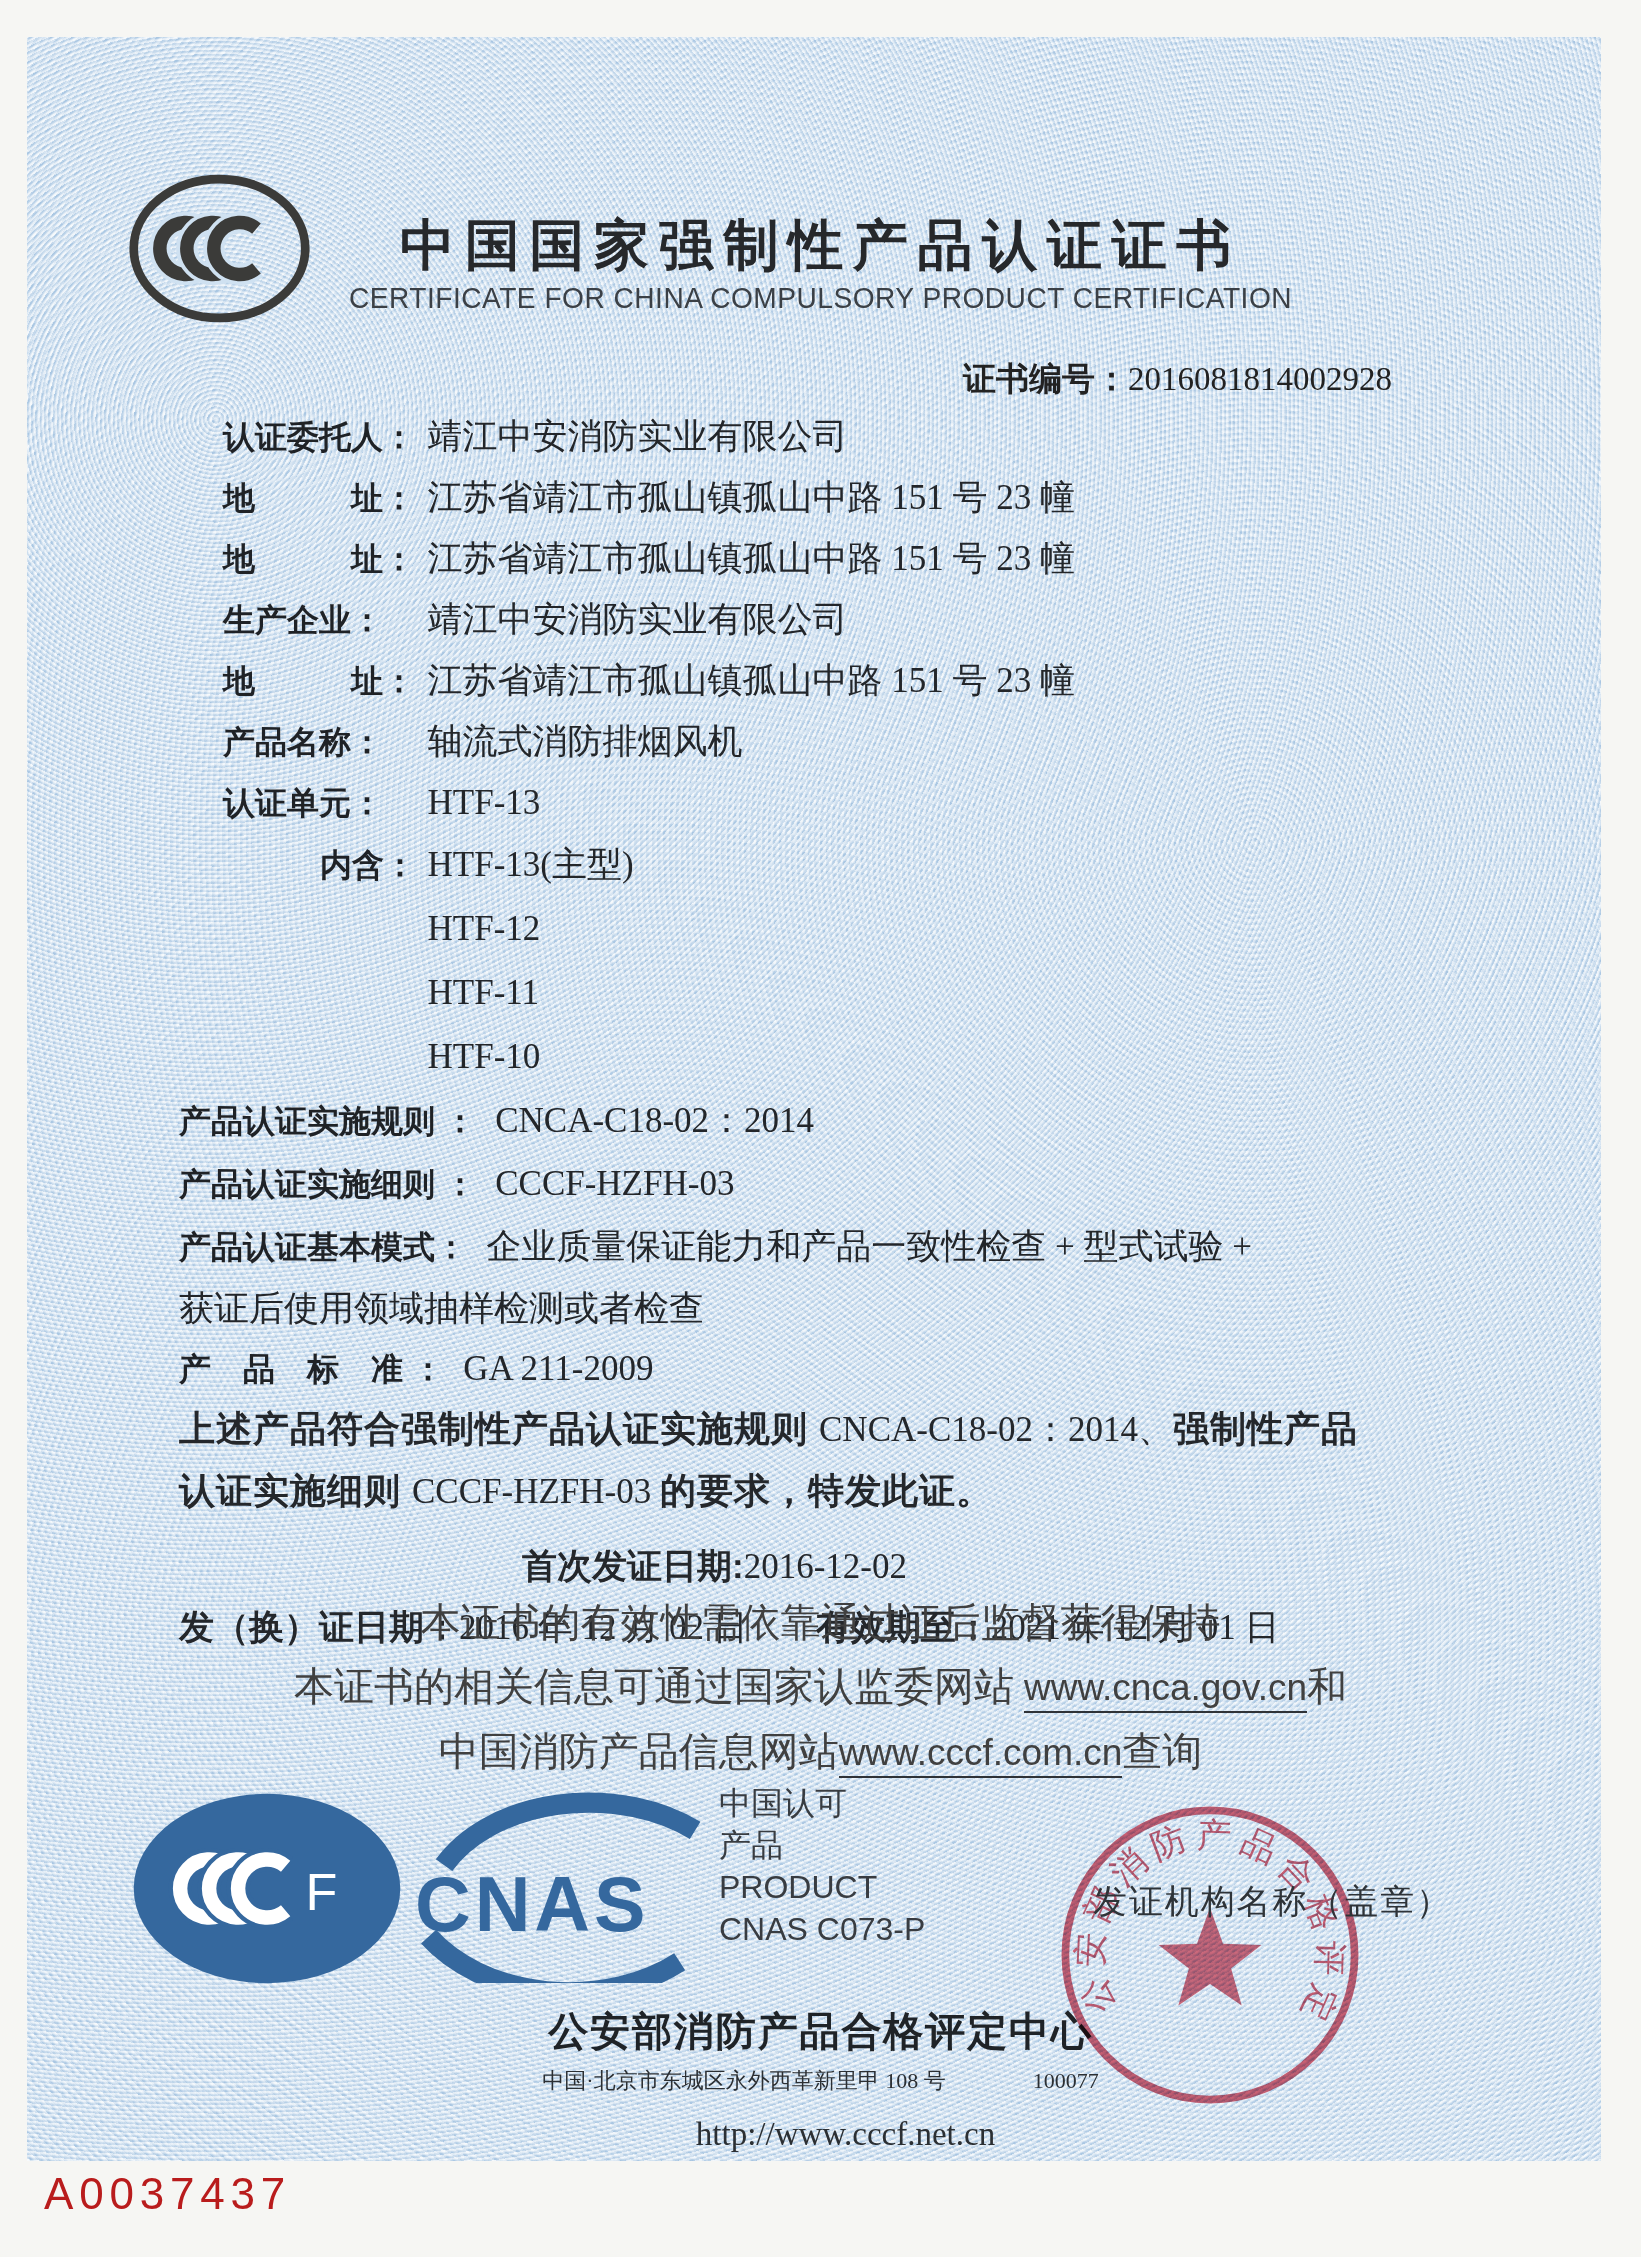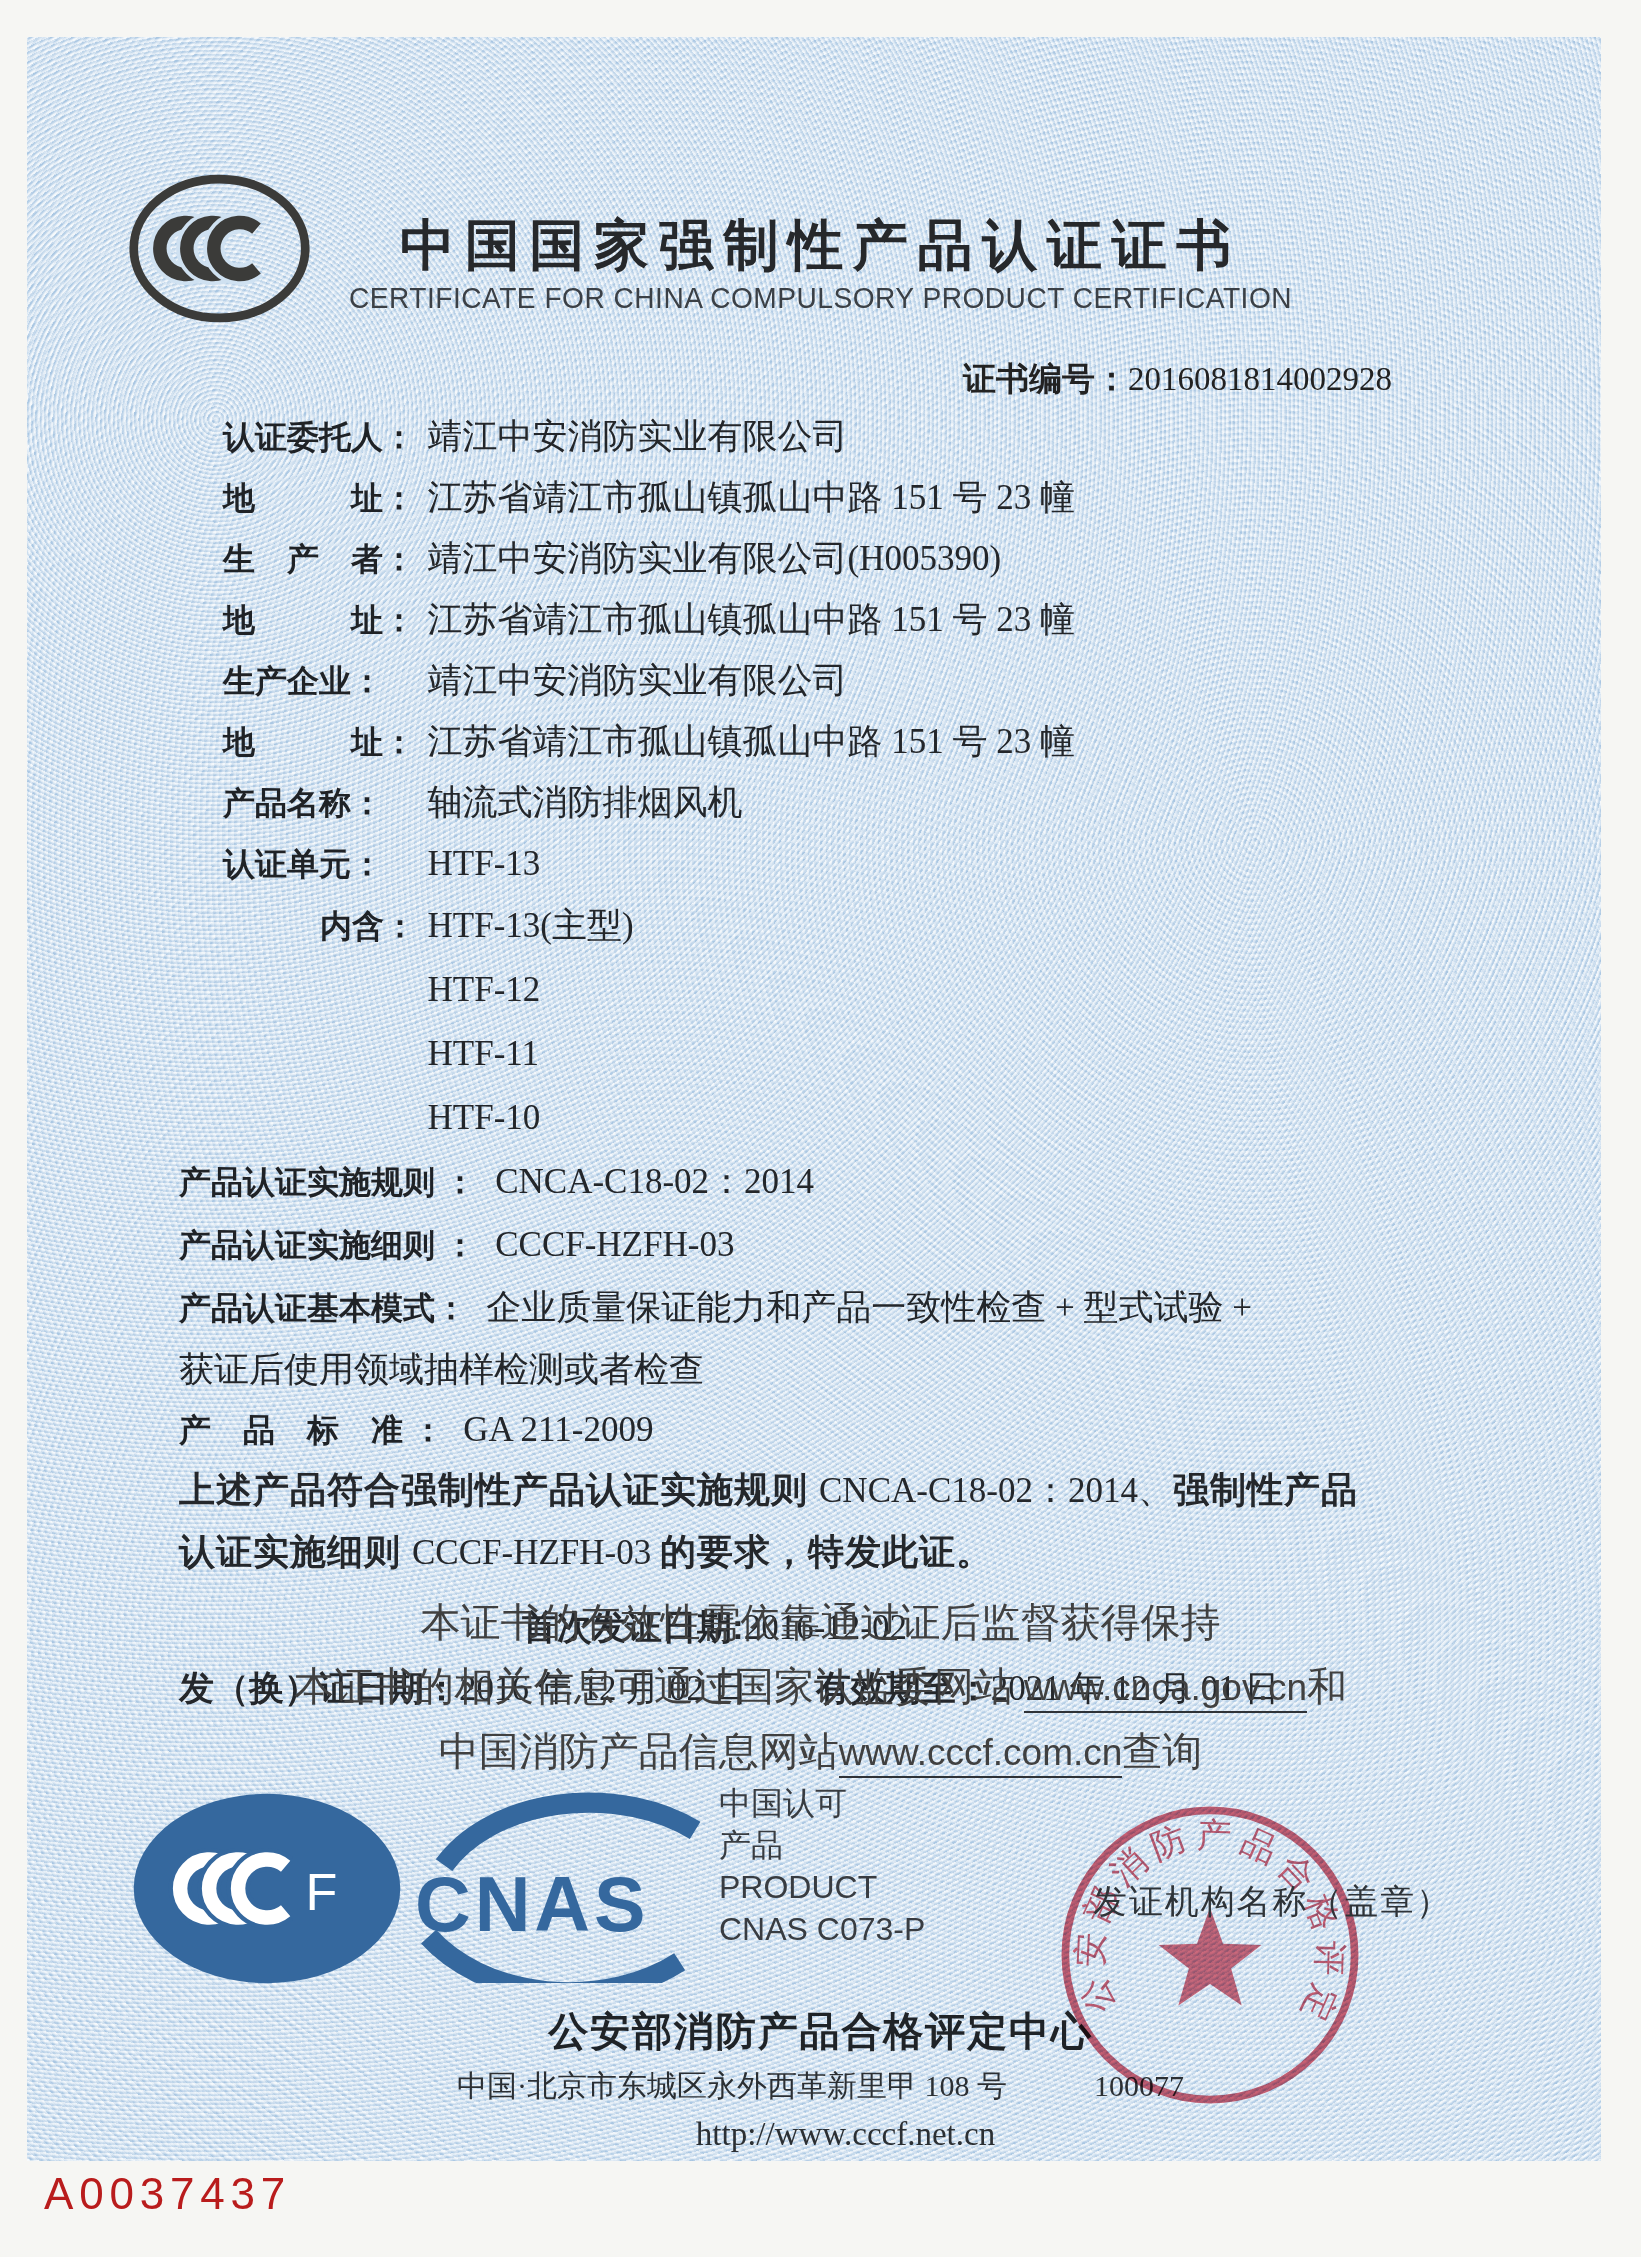--- a/index.html
+++ b/index.html
@@ -62,21 +62,21 @@
   .gap70{margin-left:68px;}
   
   .statements{left:0;right:0;top:1591px;text-align:center;}
   .statements div{line-height:64px;font-size:40px;color:#404040;white-space:nowrap;}
   .url{font-family:"Liberation Sans", sans-serif;font-size:37px;border-bottom:2.9px solid #2e3237;padding-bottom:2.9px;}
   
   .cnas-text{left:719px;top:1782px;font-size:32px;line-height:42px;color:#383c41;}
   .cnas-text .lat{font-family:"Liberation Sans", sans-serif;}
   .seal-caption{left:1093px;top:1879px;font-size:34px;letter-spacing:1.9px;color:#2e3338;z-index:5;white-space:nowrap;}
   .org-name{left:0;right:0;top:2004px;text-align:center;font-size:40px;font-weight:700;letter-spacing:1.9px;color:#1f2327;}
-  .addr-line{left:0;right:0;top:2066px;text-align:center;font-size:30px;color:#2b2f33;}
+  .addr-line{left:0;right:0;top:2066px;text-align:center;font-size:22px;color:#2b2f33;}
   .addr-line .zip{margin-left:87px;}
   .site-line{left:0;right:0;top:2116px;text-align:center;font-size:33px;color:#2b2f33;transform:translateX(25px);}
   .serial{
     left:44px;top:2169px;font-size:44px;letter-spacing:5.8px;color:#b91c1c;
     font-family:Liberation Sans, sans-serif;
   }
   .stamp{left:1049px;top:1794px;z-index:4;mix-blend-mode:multiply;opacity:.88;}
 </style>
 </head>
 <body>
@@ -102,23 +102,20 @@
   <div class="abs certno">
     <span class="lab">证书编号：</span><span>2016081814002928</span>
   </div>
 
   <div class="abs fields">
     <div class="frow">
       <span class="flabel">认证委托人：</span><span class="fvalue">靖江中安消防实业有限公司</span>
     </div>
     <div class="frow">
       <span class="flabel">地　　　址：</span><span class="fvalue">江苏省靖江市孤山镇孤山中路 151 号 23 幢</span>
-    </div>
-    <div class="frow">
-      <span class="flabel">生　产　者：</span><span class="fvalue">靖江中安消防实业有限公司(H005390)</span>
     </div>
     <div class="frow">
       <span class="flabel">地　　　址：</span><span class="fvalue">江苏省靖江市孤山镇孤山中路 151 号 23 幢</span>
     </div>
     <div class="frow">
       <span class="flabel">生产企业：</span><span class="fvalue">靖江中安消防实业有限公司</span>
     </div>
     <div class="frow">
       <span class="flabel">地　　　址：</span><span class="fvalue">江苏省靖江市孤山镇孤山中路 151 号 23 幢</span>
     </div>

